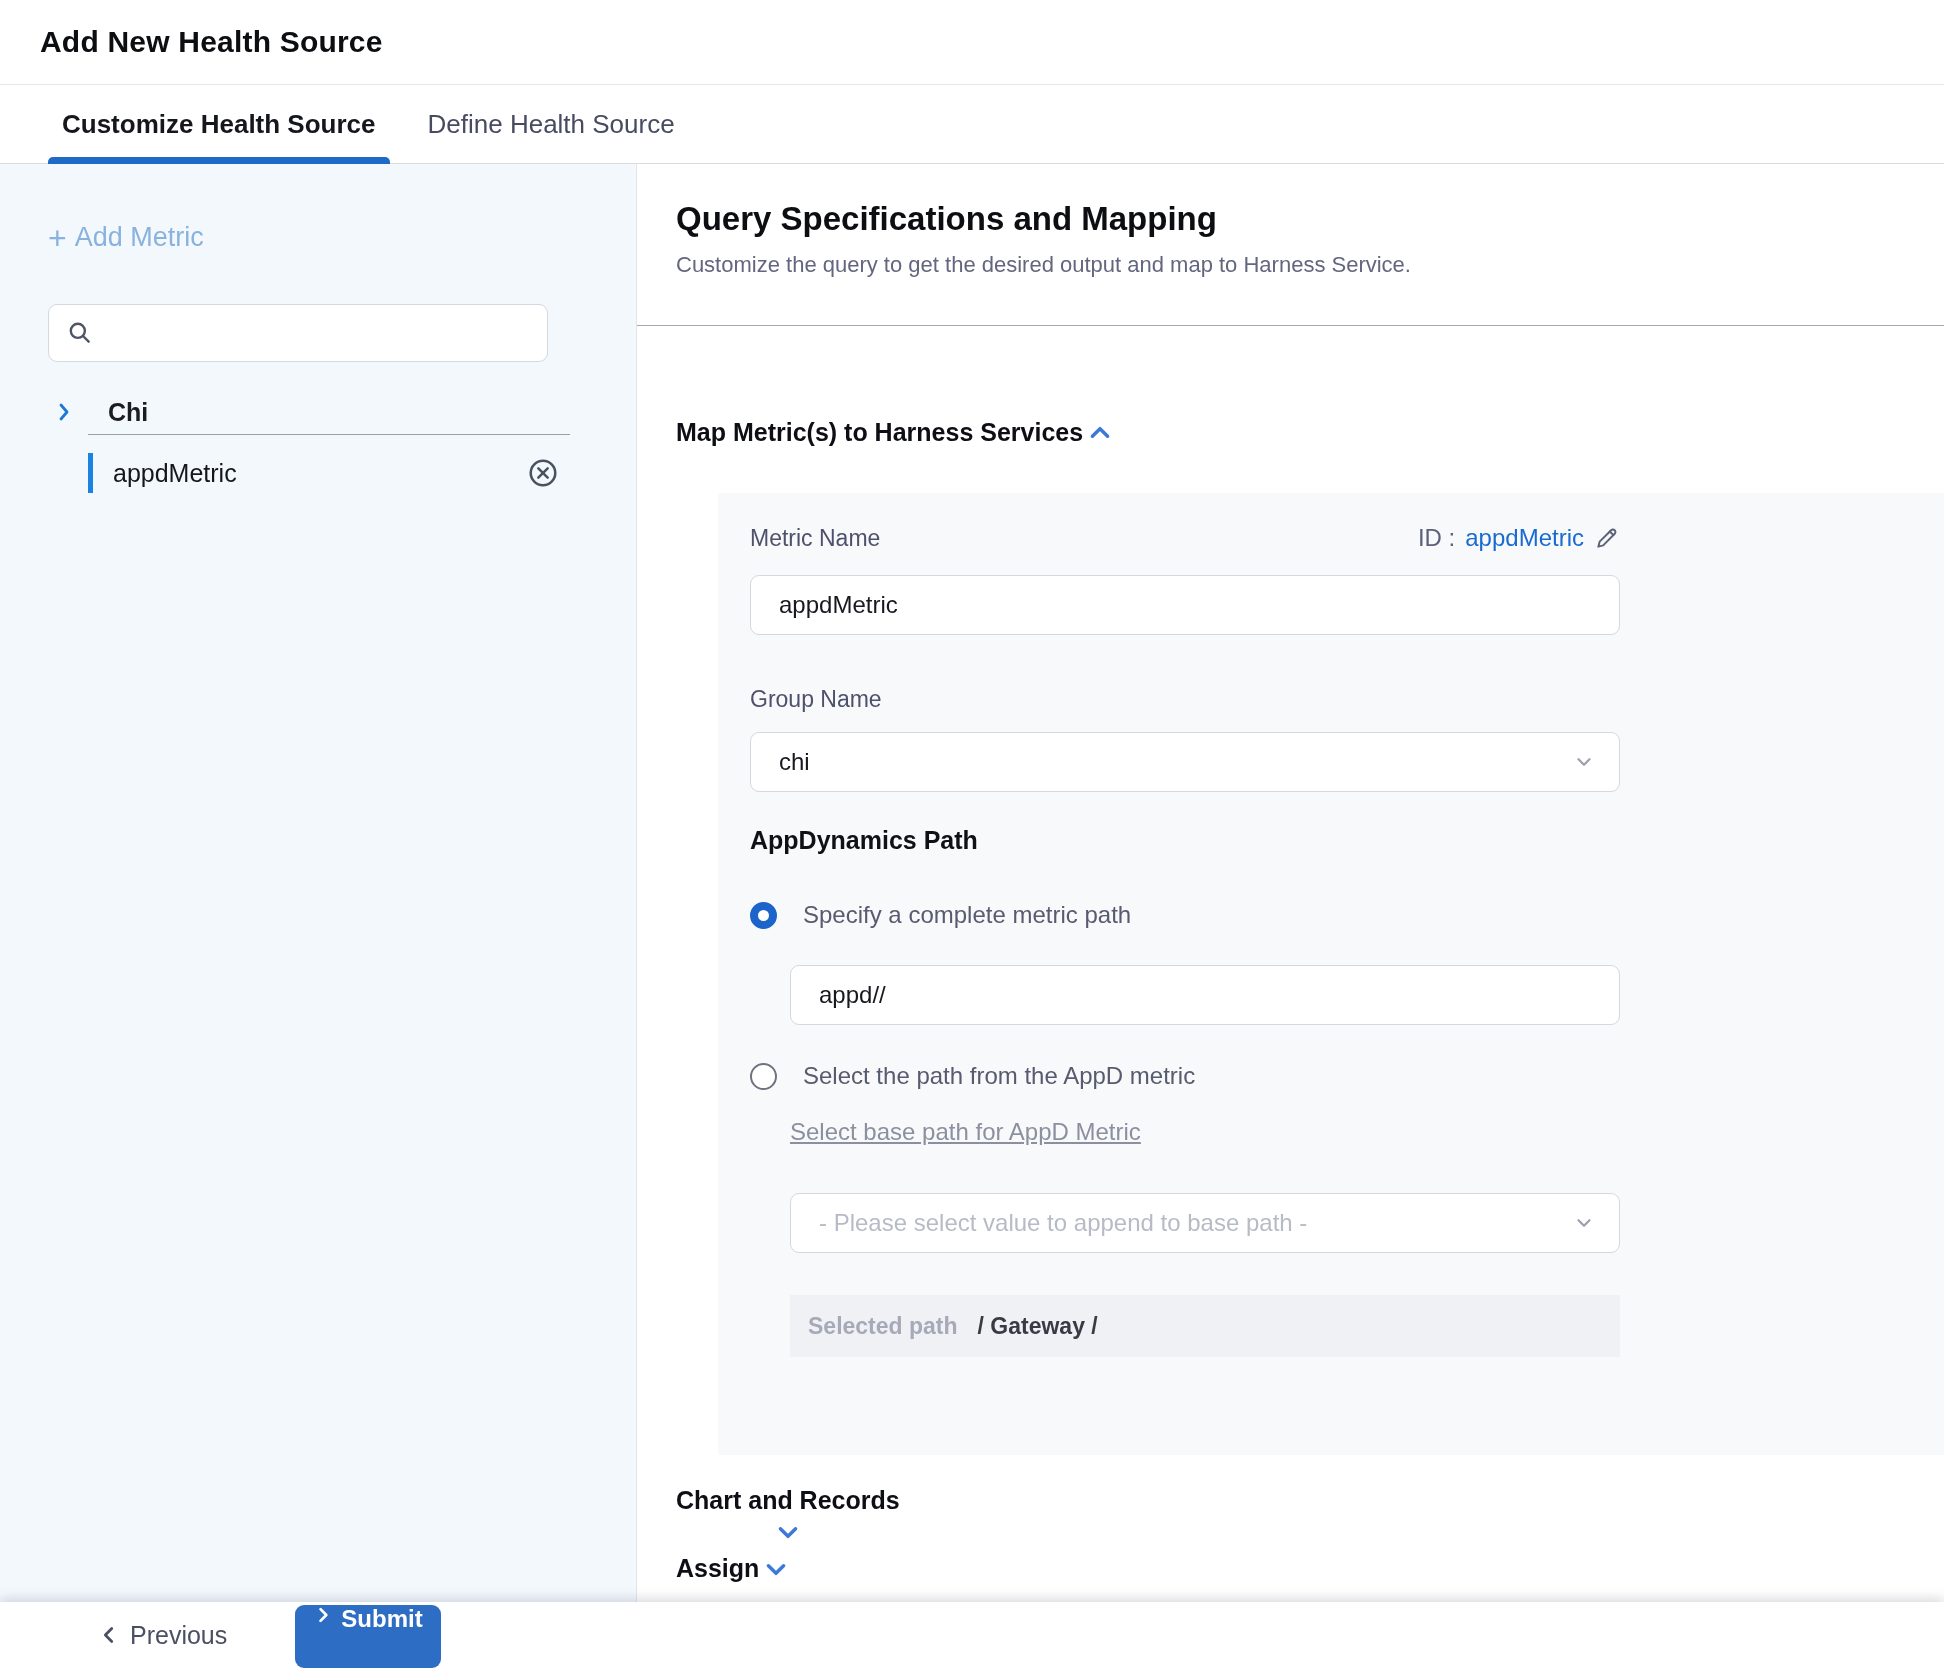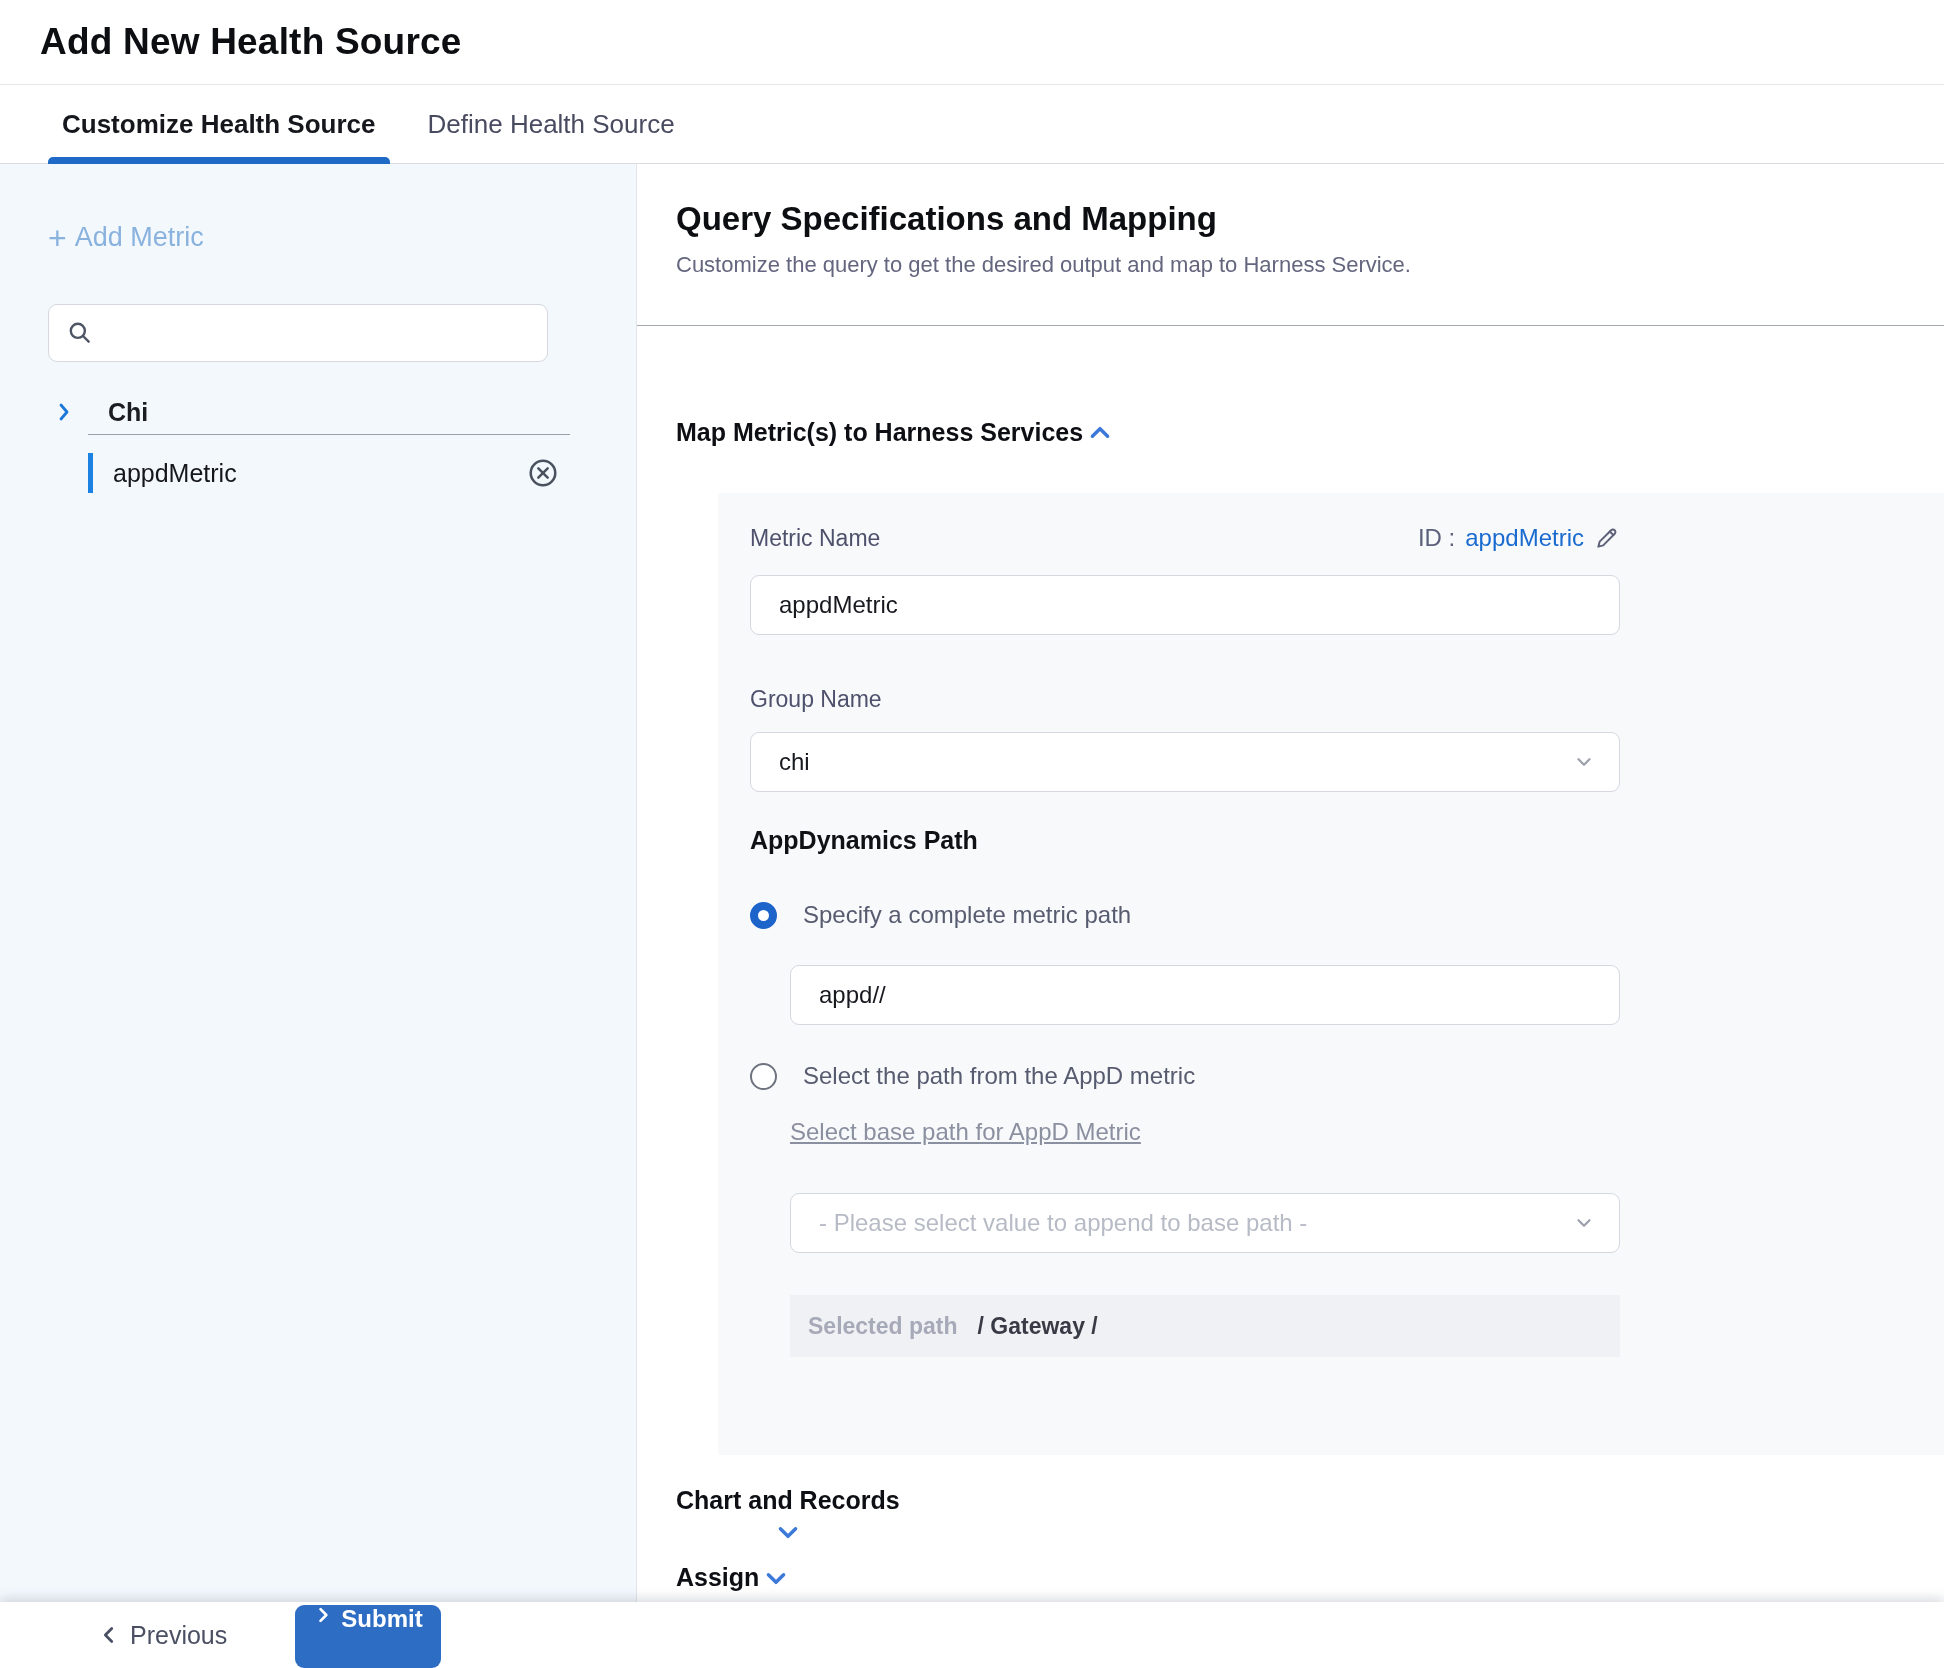--- a/index.html
+++ b/index.html
@@ -11,21 +11,21 @@
     color:#16181d;
     overflow:hidden;
   }
 
   
   .header {
     position:absolute; top:0; left:0; right:0; height:85px;
     background:#fff; border-bottom:1px solid #e6e7eb;
     display:flex; align-items:center; padding-left:40px;
   }
-  .header h1 { font-size:37px; font-weight:700; color:#0d0e12; letter-spacing:.2px; }
+  .header h1 { font-size:30px; font-weight:700; color:#0d0e12; letter-spacing:.2px; }
 
   
   .tabbar {
     position:absolute; top:85px; left:0; right:0; height:79px;
     background:#fff; border-bottom:1px solid #d9dbe0;
     display:flex; align-items:center; gap:24px; padding-left:48px;
   }
   .tab {
     position:relative; height:100%; display:flex; align-items:center;
     padding:0 14px; font-size:26px; cursor:pointer;
@@ -87,21 +87,21 @@
   .main-title { position:absolute; top:36px; left:39px; font-size:33px; font-weight:700; color:#0d0e12; }
   .main-subtitle { position:absolute; top:88px; left:39px; font-size:22px; color:#63667e; }
   .main-divider { position:absolute; top:161px; left:0; right:0; border-top:1px solid #a2a7b1; }
 
   .section-head {
     position:absolute; display:flex; align-items:center; gap:4px; cursor:pointer;
   }
   .section-head .stitle { font-size:25px; font-weight:700; color:#0e0f14; }
   .sh-map    { top:254px; left:39px; }
   .sh-chart  { top:1322px; left:39px;flex-direction:column; }
-  .sh-assign { top:1390px; left:39px;margin-top:9px; }
+  .sh-assign { top:1390px; left:39px; }
 
   .panel {
     position:absolute; top:329px; left:81px; right:0; height:962px;
     background:#f8f9fb;
   }
   .panel-content { position:absolute; left:32px; top:0; width:870px; }
 
   .label-row {
     position:absolute; top:31px; left:0; width:100%;
     display:flex; justify-content:space-between; align-items:center;

